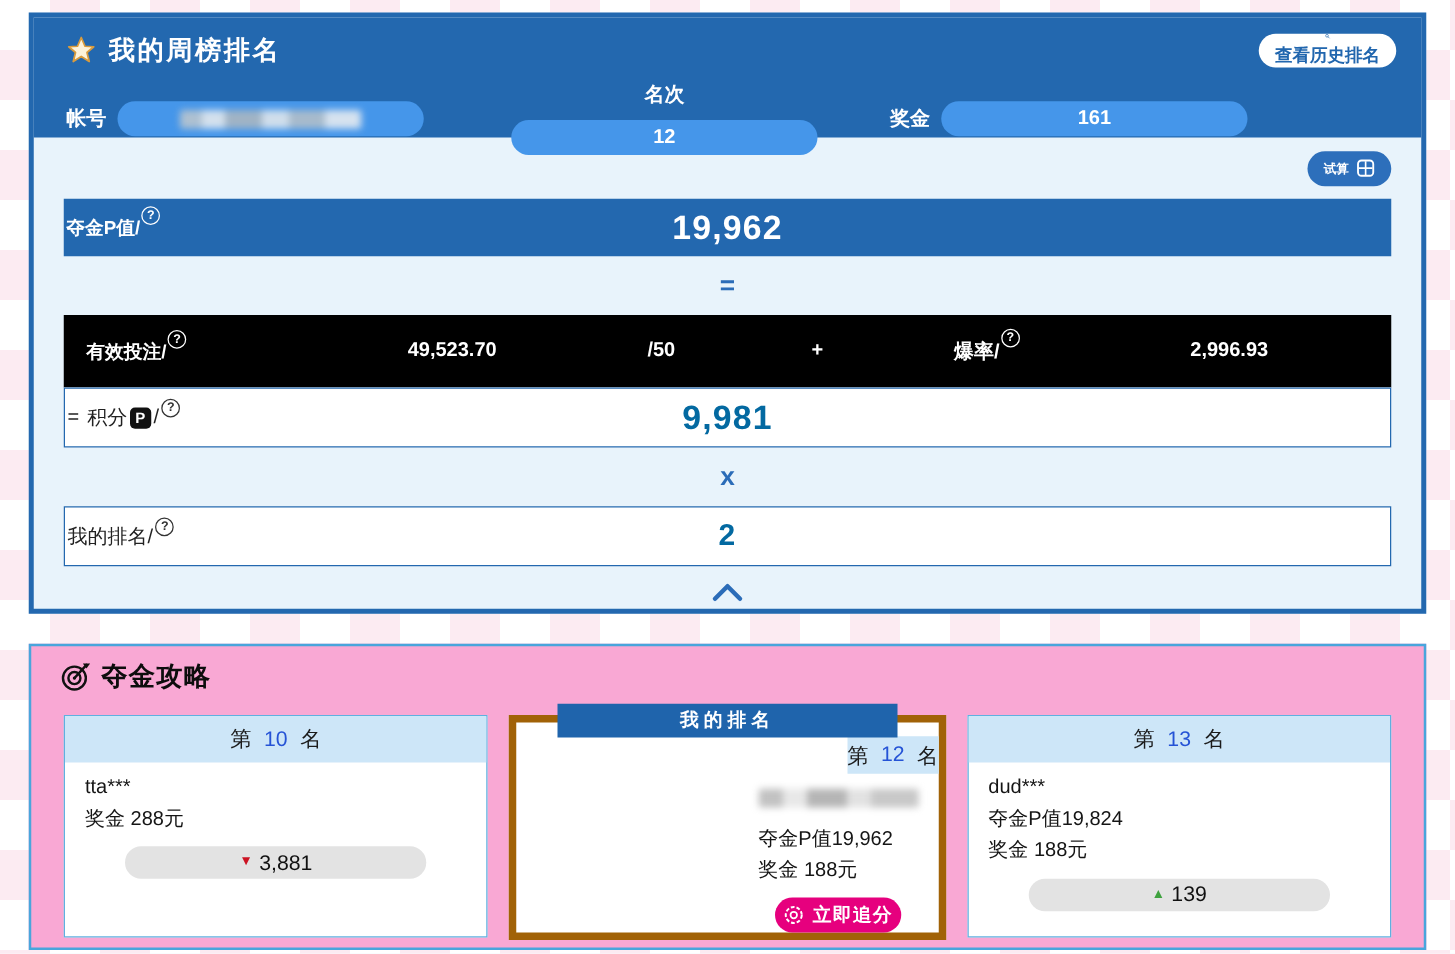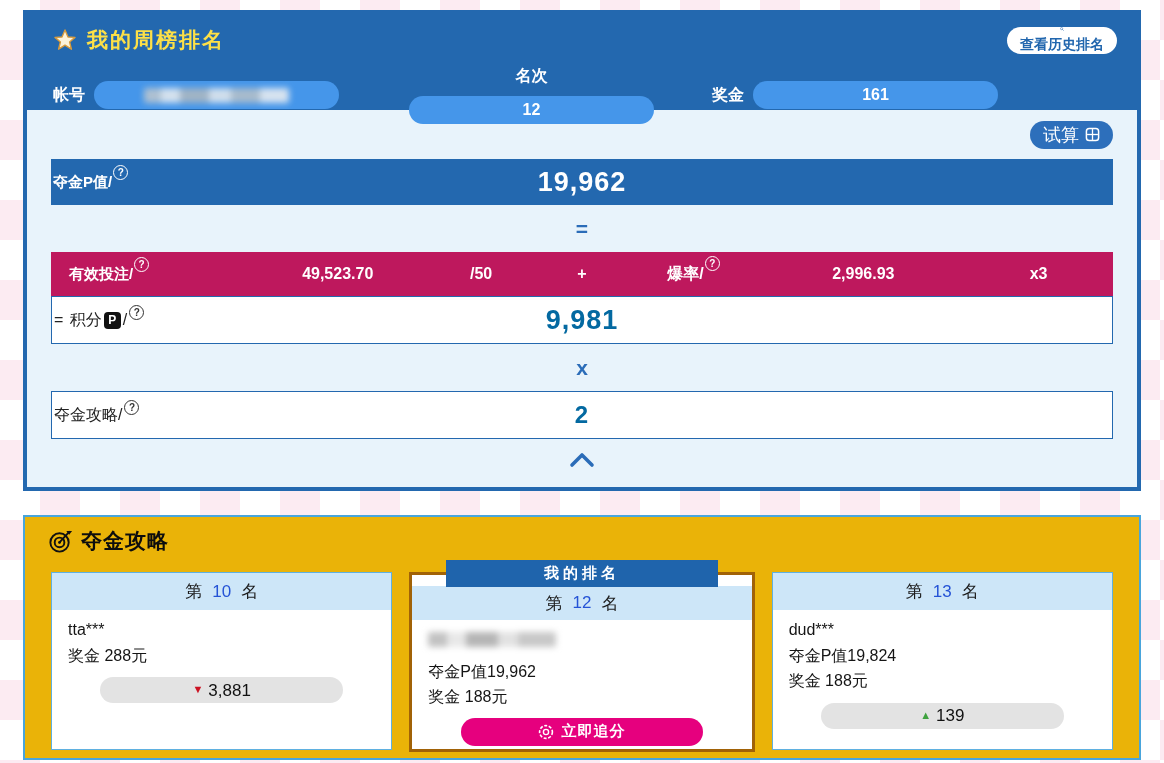--- a/index.html
+++ b/index.html
@@ -22,21 +22,21 @@
     width: 1118px; height: 481px;
     background: #e8f3fb;
     border: 4px solid #2368af;
   }
   .panel-head {
     height: 96px; background: #2368af;
     padding: 12px 20px 0 26px; color: #fff;
   }
   .head-row1 { display: flex; align-items: center; justify-content: space-between; }
   .head-title-wrap { display: flex; align-items: center; gap: 10px; }
-  .head-title { font-size: 21px; font-weight: bold; letter-spacing: 2px; color:#fde047;text-align:center; }
+  .head-title { font-size: 21px; font-weight: bold; letter-spacing: 2px; color:#ffffff;text-align:center; }
   .history-btn {
     background: #fff; border: none; cursor: pointer;
     border-radius: 14px; height: 27px; padding: 0 13px;
     display: flex; align-items: center; gap: 5px;
     color: #2166ae; font-size: 14px; font-weight: bold;
     font-family: inherit;
     flex-direction: column;
   }
   .head-row2 { display: flex; align-items: center; margin-top: 12px; }
   .field-group { display: flex; align-items: center; gap: 9px; }
@@ -54,39 +54,39 @@
     background: linear-gradient(90deg,#b9c5cf 0 12%,#e3e9ee 12% 25%,#aab7c2 25% 45%,#dfe6ec 45% 60%,#b2bfc9 60% 80%,#e6ebf0 80%);
     filter: blur(3px); opacity: .9;
   }
 
   .panel-body { padding: 0 24px; }
   .trial-row { height: 49px; display: flex; align-items: center; justify-content: flex-end; }
   .trial-btn {
     background: #2d6fbb; border: none; cursor: pointer;
     border-radius: 14px; height: 28px; padding: 0 13px;
     display: flex; align-items: center; gap: 6px;
-    color: #fff; font-size: 18px; font-weight: normal; font-family: inherit;
+    color: #fff; font-size: 10px; font-weight: bold; font-family: inherit;
   }
 
   .calc-row-dark {
     height: 46px; background: #2368af; color: #fff;
     position: relative; display: flex; align-items: center;
   }
   .row-label { position: absolute; left: 2px; font-size: 15px; font-weight: bold; white-space: nowrap; }
   .row-bigval { width: 100%; text-align: center; font-size: 27px; font-weight: bold; letter-spacing: 1px; }
 
   .op-row {
     height: 47px; display: flex; align-items: center; justify-content: center;
     color: #2b6cb8; font-weight: bold; font-size: 21px;
   }
 
   .bet-grid {
-    height: 44px; background: #be185d; color: #fff;
+    height: 58px; background: #000000; color: #fff;
     display: grid; grid-template-columns: 19% 16% 11% 8% 13% 19% 14%;
-    align-items: center; font-weight: bold;
+    align-items: center; font-weight: bold; gap: 24px;
   }
   .bet-grid > div { text-align: center; font-size: 16px; }
   .bet-grid > div:first-child { text-align: left; padding-left: 18px; font-size: 15px; white-space: nowrap; }
 
   .calc-row-white {
     height: 48px; background: #fff; border: 1px solid #2368af;
     position: relative; display: flex; align-items: center; color: #222;
   }
   .calc-row-white .row-label { color: #222; font-weight: normal; font-size: 16px; display:flex; align-items:center; gap:1px;}
   .calc-row-white .row-bigval { color: #0369a1; }
@@ -105,37 +105,37 @@
     background: #111; color: #fff; font-size: 12px; font-weight: bold;
     line-height: 17px; text-align: center; margin: 0 1px;
   }
 
   .chevron-row { height: 42px; display: flex; align-items: center; justify-content: center; cursor: pointer; }
 
   
   .strategy-panel {
     position: absolute; left: 23px; top: 515px;
     width: 1118px; height: 245px;
-    background: #eab308;
+    background: #f9a8d4;
     border: 2px solid #49a5dc;
   }
   .strategy-head {
     display: flex; align-items: center; gap: 7px;
     padding: 10px 0 0 22px;
   }
   .strategy-title { font-size: 21px; font-weight: bold; color: #0d0d0d; letter-spacing: 1px; }
 
   .cards-row {
     display: flex; gap: 17px; margin: 17px 26px 0;
   }
   .card {
     flex: 1; background: #fff; border: 1px solid #5fb0e0;
     height: 178px; display: flex; flex-direction: column; position: relative;
   }
-  .card.mine { border: 3px solid #a16207; height: 180px; }
+  .card.mine { border: 6px solid #a16207; height: 180px; align-items: flex-end; }
   .my-rank-tab {
     position: absolute; top: -15px; left: 50%; transform: translateX(-50%);
     width: 272px; height: 27px; background: #1f64ac;
     color: #fff; font-size: 15px; font-weight: bold; letter-spacing: 4px;
     display: flex; align-items: center; justify-content: center;
     z-index: 2;
   }
   .card-header {
     height: 37px; background: #cde6f8;
     display: flex; align-items: center; justify-content: center; gap: 10px;
@@ -242,21 +242,21 @@
       <span class="row-label">
         <span>=</span>&nbsp;<span>积分</span><span class="p-badge">P</span><span>/</span><span class="help dark">?</span>
       </span>
       <span class="row-bigval">9,981</span>
     </div>
 
     <div class="op-row">x</div>
 
     <div class="calc-row-white">
       <span class="row-label">
-        <span>夺金攻略/</span>
+        <span>我的排名/</span>
           <span class="help dark">?</span>
       </span>
       <span class="row-bigval val-medium">2</span>
     </div>
 
     <div class="chevron-row">
       <svg width="28" height="16" viewBox="0 0 28 16">
         <polyline points="4,13 14,3 24,13" fill="none" stroke="#2b6cb8" stroke-width="3.6" stroke-linecap="round" stroke-linejoin="round"></polyline>
       </svg>
     </div>

